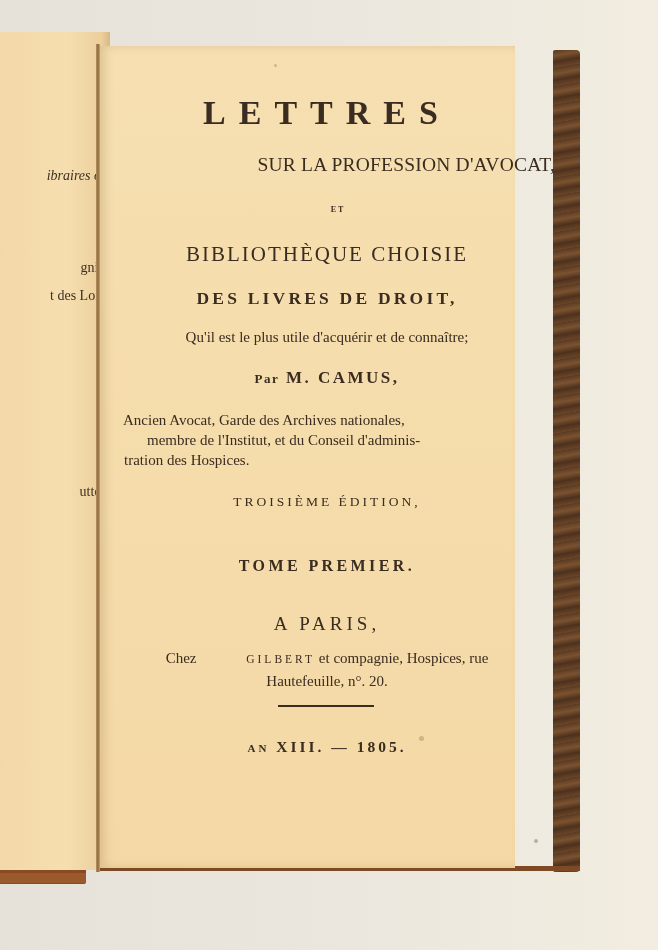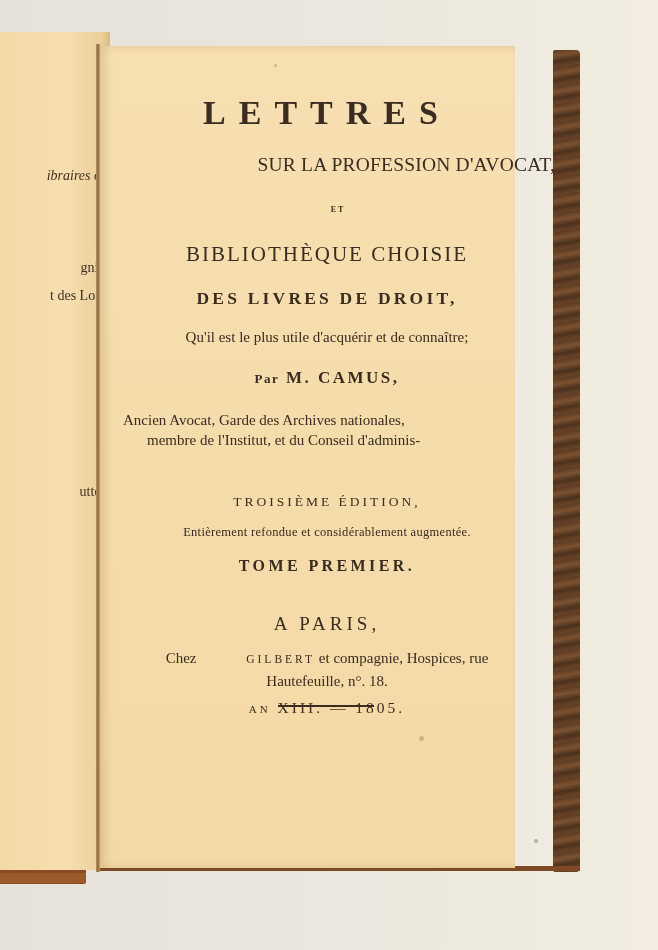--- a/index.html
+++ b/index.html
@@ -70,21 +70,21 @@
 
   .t-troisieme { top:448px; font-size:13.5px; letter-spacing:3px; }
   .t-entiere   { top:479px; font-size:12.5px; letter-spacing:0.3px; }
   .t-tome      { top:511px; font-size:16px; letter-spacing:3.4px; font-weight:bold; }
 
   .t-paris     { top:567px; font-size:19px; letter-spacing:4px; }
   .t-chez      { top:604px; font-size:15px; }
   .t-chez .sc  { font-size:11.5px; letter-spacing:3px;padding-left:46px; }
   .t-haute     { top:627px; font-size:15px; }
   .t-rule      { position:absolute; top:659px; left:179px; width:96px; height:2px; background:#3a2c20; }
-  .t-an        { top:653px; font-size:15.5px; letter-spacing:3px; }
+  .t-an        { top:692px; font-size:15.5px; letter-spacing:3px;font-weight:bold; }
   .t-an .sc    { font-size:11px; letter-spacing:3px; }
 
   .speck { position:absolute; border-radius:50%; background:#b99b6e; opacity:.6; }
 </style>
 </head>
 <body>
 
 <div class="scene">
 
   <div class="left-cover"></div>
@@ -112,32 +112,32 @@
     <div class="tp t-biblio">BIBLIOTHÈQUE CHOISIE</div>
     <div class="tp t-des">DES LIVRES DE DROIT,</div>
     <div class="tp t-quil">Qu'il est le plus utile d'acquérir et de connaître;</div>
     <div class="tp t-par">
       <span class="sc">Par</span>
       <span>M. CAMUS,</span>
     </div>
 
     <div class="tp t-ancien">Ancien Avocat, Garde des Archives nationales,</div>
     <div class="tp t-membre">membre de l'Institut, et du Conseil d'adminis-</div>
+    <div class="tp t-tration">tration des Hospices.</div>
 
     <div class="tp t-troisieme">TROISIÈME ÉDITION,</div>
-    <div class="tp t-entiere">Entièrement refondue et considérablement augmentée.</div>
     <div class="tp t-tome">TOME PREMIER.</div>
 
     <div class="tp t-paris">A PARIS,</div>
     <div class="tp t-chez">
       <span>Chez</span>
       <span class="sc" style="text-transform:uppercase">Gilbert</span>
       <span>et compagnie, Hospices, rue</span>
     </div>
-    <div class="tp t-haute">Hautefeuille, n°. 18.</div>
+    <div class="tp t-haute">Hautefeuille, n°. 20.</div>
     <div class="t-rule"></div>
     <div class="tp t-an">
       <span class="sc" style="text-transform:uppercase">An</span>
       <span>XIII. — 1805.</span>
     </div>
   </div>
 
   <div class="gutter"></div>
 </div>
 

